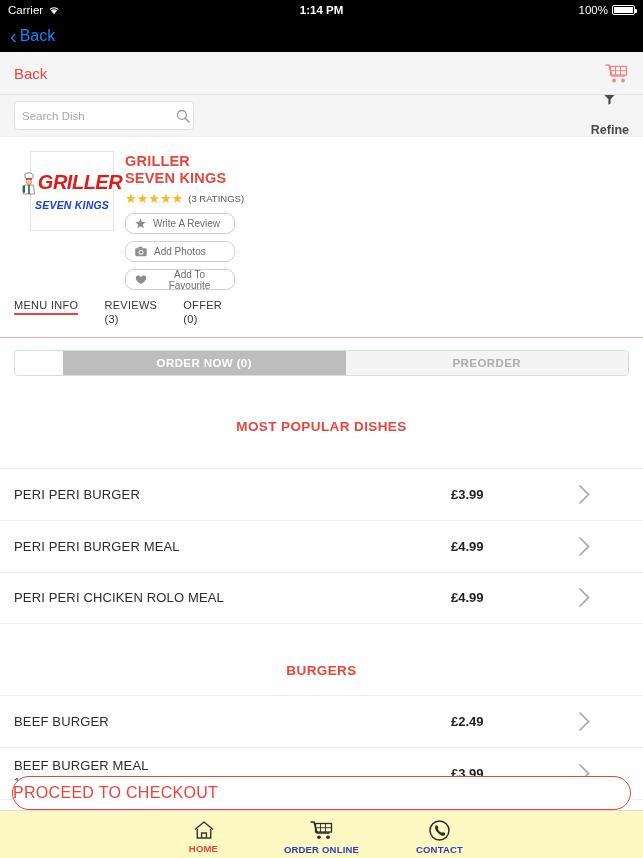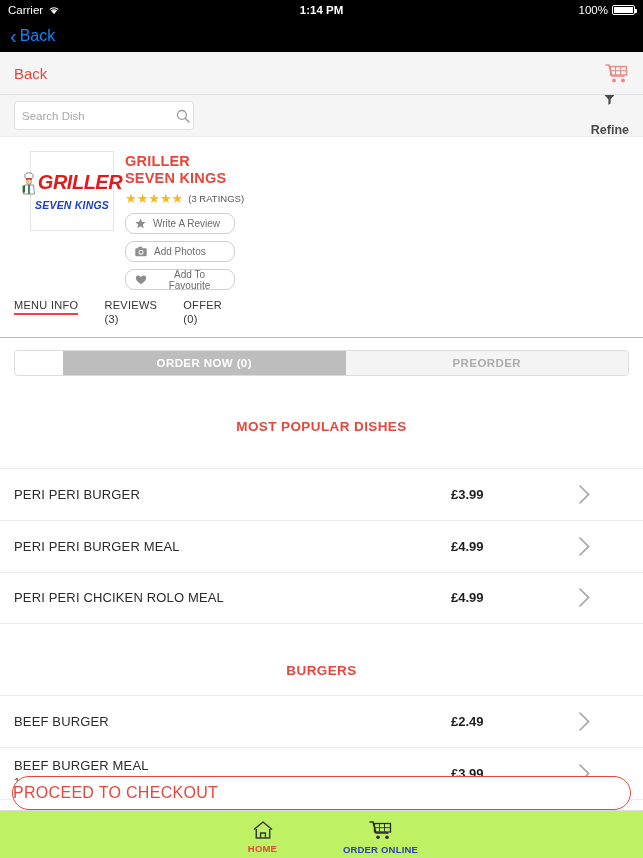--- a/index.html
+++ b/index.html
@@ -185,21 +185,21 @@
     position: absolute; left: 12px; right: 12px; bottom: 48px;
     height: 34px; border: 1.5px solid #e8453c; border-radius: 17px;
     background: #fff; display: flex; align-items: center;
     justify-content: flex-start; color: #e8453c; font-size: 16px;
     letter-spacing: .3px;
   }
 
   
   .tabbar {
     position: absolute; left: 0; right: 0; bottom: 0; height: 48px;
-    background: #bef264; border-top: 1px solid #dcdcdc;
+    background: #fef9c3; border-top: 1px solid #dcdcdc;
     display: flex; align-items: center; justify-content: center; gap: 30px;
   }
   .tabbar-item {
     width: 88px; display: flex; flex-direction: column;
     align-items: center; gap: 3px; padding-top: 5px;
   }
   .tabbar-label {
     font-size: 9.5px; font-weight: bold; letter-spacing: .2px;
   }
   .tabbar-label.red { color: #e8453c; }
@@ -457,15 +457,24 @@
           <line x1="10.5" y1="3.5" x2="10.5" y2="12" stroke="#2b2b2b" stroke-width="0.9"></line>
           <line x1="15.5" y1="3.5" x2="15.5" y2="12" stroke="#2b2b2b" stroke-width="0.9"></line>
           <line x1="5.5" y1="7.7" x2="21.5" y2="7.7" stroke="#2b2b2b" stroke-width="0.9"></line>
           <circle cx="9" cy="17.2" r="1.8" fill="#2b2b2b"></circle>
           <circle cx="18" cy="17.2" r="1.8" fill="#2b2b2b"></circle>
         </svg>
       </span>
       <span class="tabbar-label blue">ORDER ONLINE</span>
     </div>
 
+    <div class="tabbar-item">
+      <span>
+        <svg width="21" height="21" viewBox="0 0 21 21">
+          <circle cx="10.5" cy="10.5" r="9.5" stroke="#2b2b2b" stroke-width="1.5" fill="none"></circle>
+          <path d="M6.6 5.6 c1.2-0.8 2 0.2 2.6 1.3 0.5 1-0.5 1.4-0.3 2.2 0.4 1.5 2 3.1 3.5 3.5 0.8 0.2 1.2-0.8 2.2-0.3 1.1 0.6 2.1 1.4 1.3 2.6-1 1.5-3 1-5.4-0.7-2.2-1.6-3.9-3.8-4.3-5.9-0.2-1.2 0-2.2 0.4-2.7Z" fill="#2b2b2b"></path>
+        </svg>
+      </span>
+      <span class="tabbar-label blue">CONTACT</span>
+    </div>
   </div>
 
 </div>
 
 </body></html>

